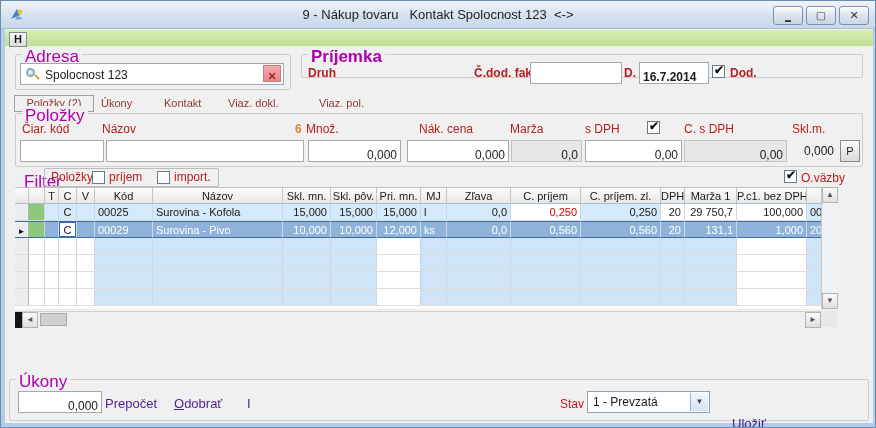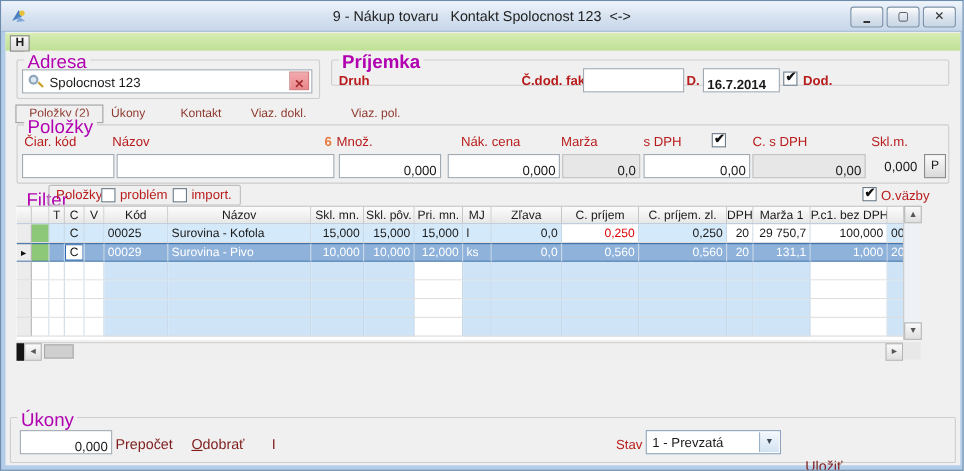--- a/index.html
+++ b/index.html
@@ -117,21 +117,21 @@
           border:1px solid #b4b4b4; text-align:center; font-size:8px; line-height:14px; color:#555; }
   .sbtn.up{top:0;left:0;} .sbtn.up::after{content:"▲";}
   .sbtn.down{bottom:0;left:0;} .sbtn.down::after{content:"▼";}
   .sbtn.left{left:7px;top:0;} .sbtn.left::after{content:"◄";}
   .sbtn.right{right:0;top:0;} .sbtn.right::after{content:"►";}
   .hthumb { position:absolute; left:25px; top:1px; width:27px; height:13px; background:#cfcfcf; border:1px solid #a9a9a9; }
   .splitter { position:absolute; left:0; top:0; width:7px; height:16px; background:#141414; }
   .scorner { position:absolute; left:820px; top:310px; width:16px; height:16px; background:#e8e8e8; }
 
   
-  .flatbtn { position:absolute; font-size:13px; color:#7f1d1d; background:none; border:none; }
+  .flatbtn { position:absolute; font-size:13px; color:#4c1d95; background:none; border:none; }
   .accel { text-decoration:underline; }
   .pushbtn { position:absolute; background:linear-gradient(#f7f7f7,#dedede); border:1px solid #6e6e6e;
              font-size:13px; text-align:center; }
   .pbtn-small { position:absolute; width:20px; height:22px; background:linear-gradient(#fafafa,#dadada);
                 border:1px solid #8a8a8a; font-size:11px; text-align:center; line-height:20px; }
 </style>
 </head>
 <body>
 
 <div class="window">
@@ -208,21 +208,21 @@
     <div class="tbox num" style="left:569px; top:26px; width:97px;"><span>0,00</span></div>
     <div class="tbox num dis" style="left:668px; top:26px; width:103px;"><span>0,00</span></div>
     <span class="statictext" style="left:776px; top:30px; width:42px; text-align:right;">0,000</span>
     <div class="pbtn-small" style="left:824px; top:26px;">P</div>
   </div>
 
   <span class="legend" style="position:absolute; left:20px; top:171px; background:#f0f0f0;">Filter</span>
   <div class="group" style="left:43px; top:167px; width:175px; height:19px; border-color:#bdbdbd;">
     <span class="flabel" style="left:6px; top:1px;">Položky</span>
     <span class="checkbox" style="left:47px; top:2px;"></span>
-    <span class="flabel" style="left:64px; top:1px;">problém</span>
+    <span class="flabel" style="left:64px; top:1px;">príjem</span>
     <span class="checkbox" style="left:112px; top:2px;"></span>
     <span class="flabel" style="left:129px; top:1px;">import.</span>
   </div>
   <span class="checkbox checked" style="left:783px; top:169px;"></span>
   <span class="flabel" style="left:800px; top:170px;">O.väzby</span>
 
   <div class="grid-viewport">
     <table class="grid">
       <colgroup>
         <col style="width:14px">

